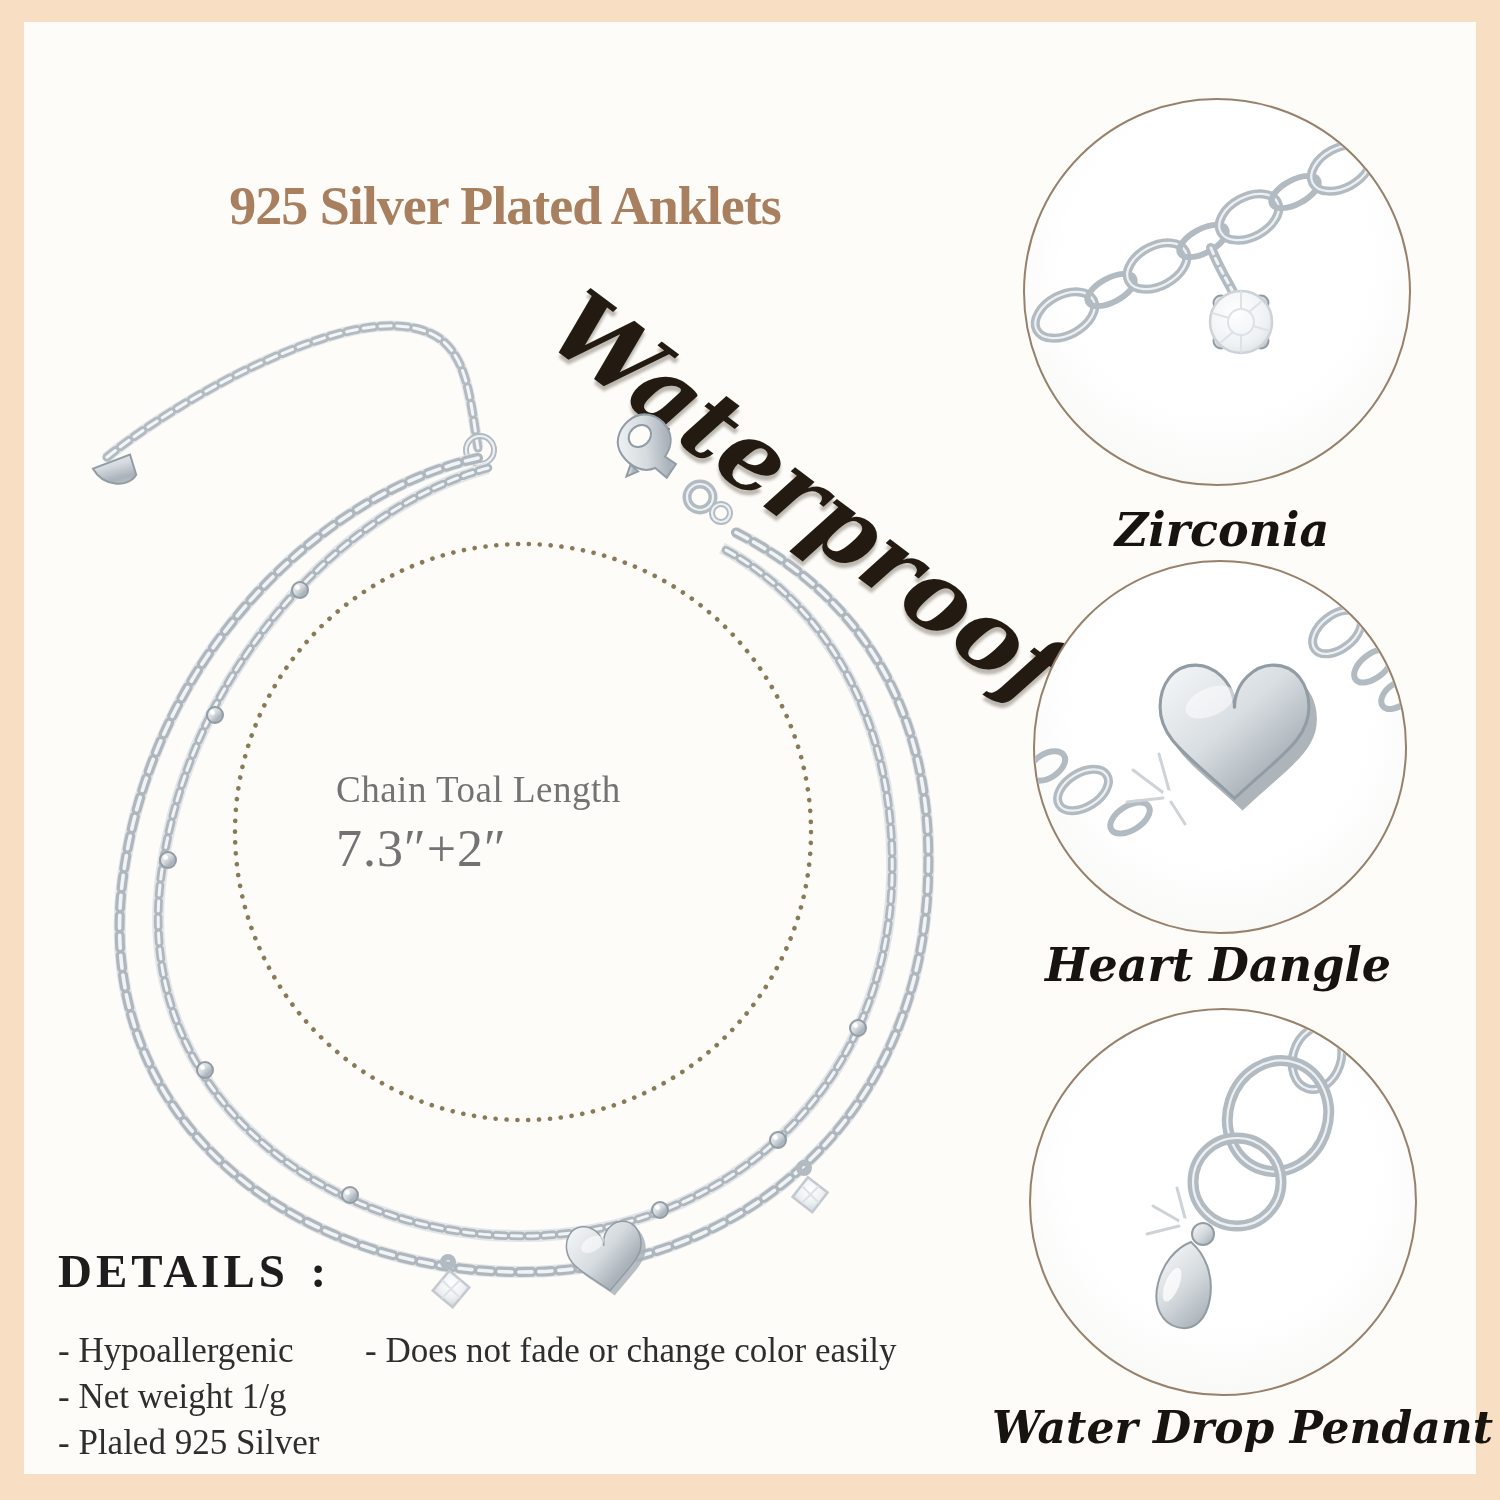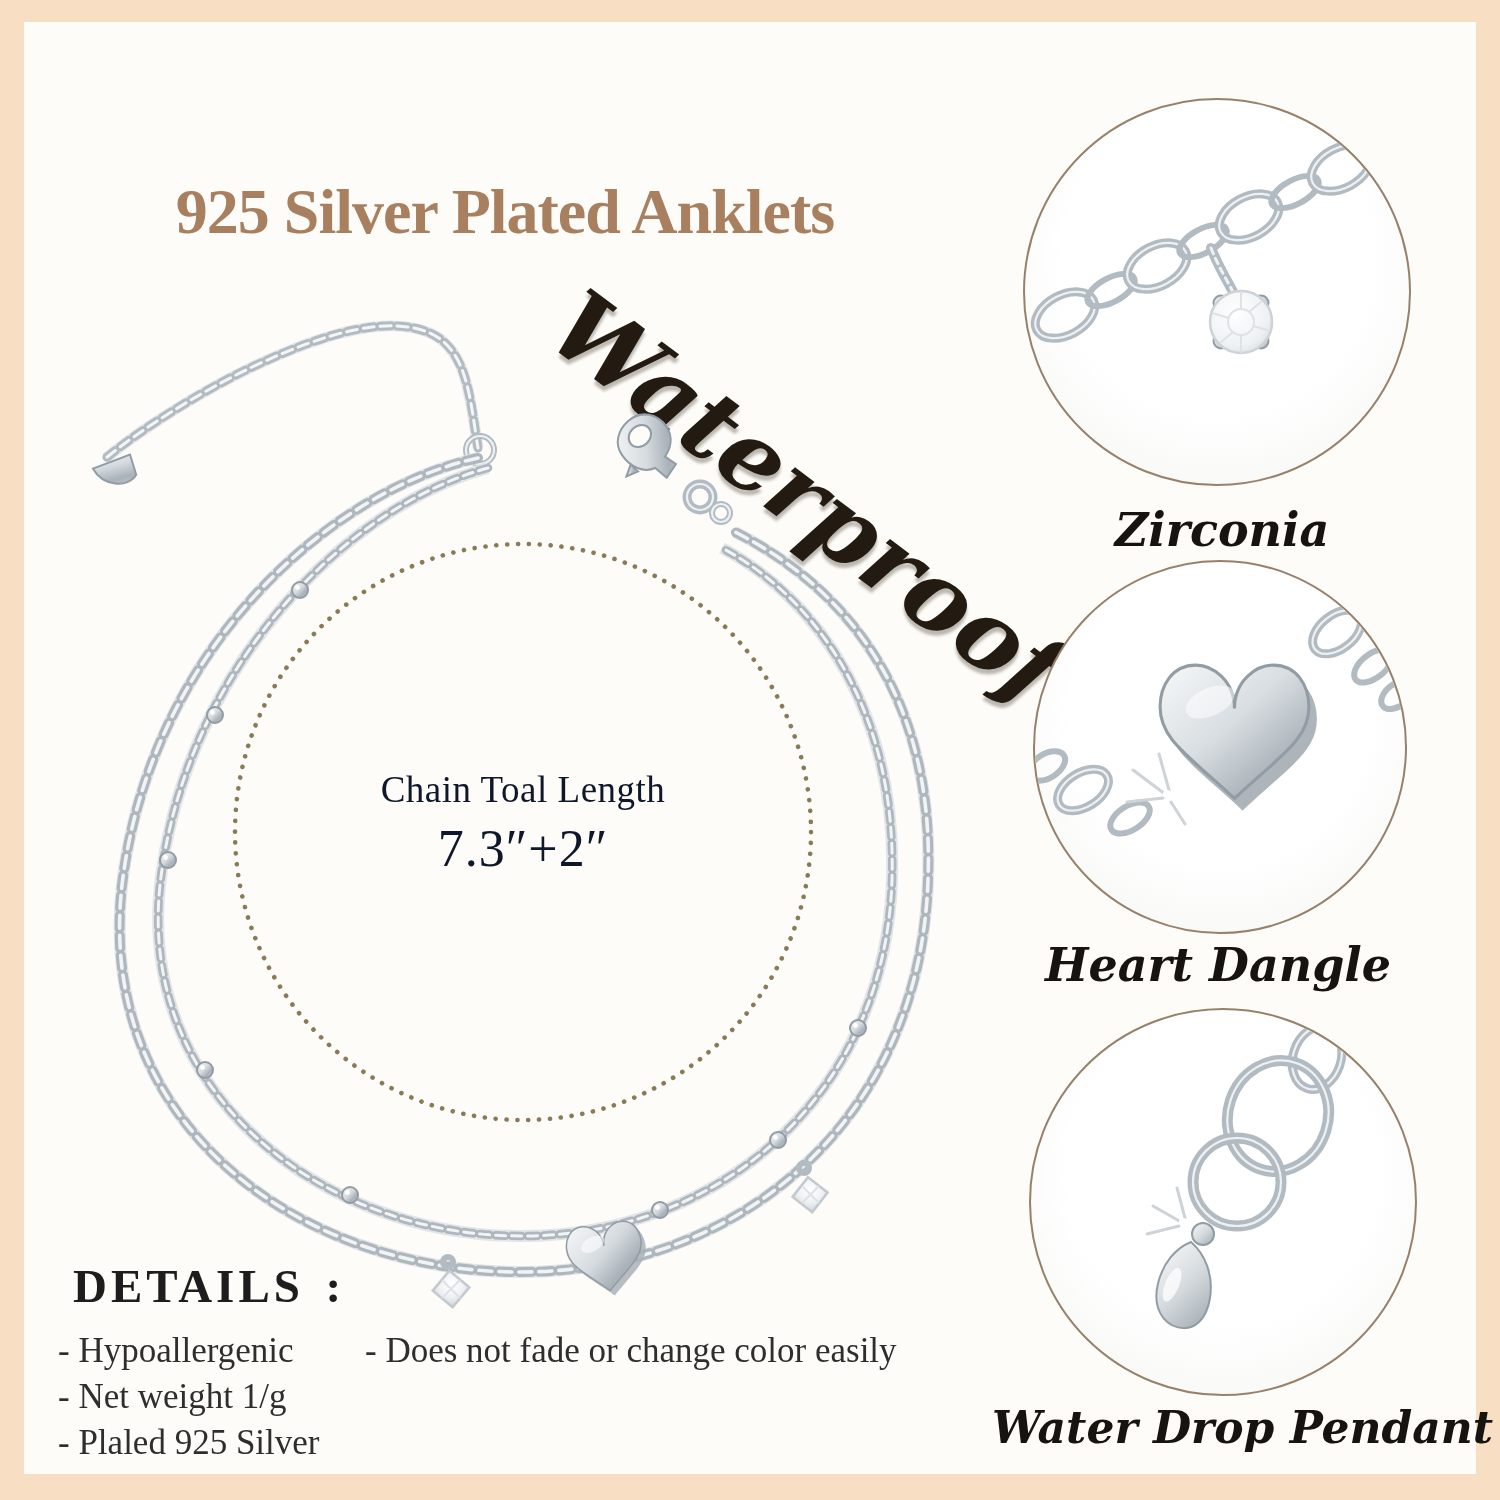--- a/index.html
+++ b/index.html
@@ -18,32 +18,32 @@
     font-family:"Liberation Serif","DejaVu Serif",serif;
   }
   .content-panel{
     position:absolute;left:24px;top:22px;right:24px;bottom:26px;
     background:var(--c-background,#fdfcf8);
   }
   .abs{position:absolute;}
   
   .title{
     left:20px;top:178px;width:970px;margin:0;
-    text-align:center;font-size:64px;font-weight:bold;letter-spacing:-1px;
+    text-align:center;font-size:54px;font-weight:bold;letter-spacing:-1px;
     color:var(--c-title-brown,#a8805f);line-height:1.05;
   }
   .waterproof{
     left:598px;top:268px;font-size:97px;font-weight:bold;font-style:italic;
     font-family:"DejaVu Serif","Liberation Serif",serif;
     color:var(--c-script-ink,#231a12);
     transform:rotate(37deg);transform-origin:0 0;white-space:nowrap;
     text-shadow:3px 4px 3px rgba(40,25,10,.30);
   }
   
-  .chain-label{left:323px;top:768px;width:400px;text-align:center;color:#0f172a;}
+  .chain-label{left:336px;top:768px;width:400px;color:#737373;}
   .chain-label .cl1{font-size:37px;letter-spacing:.5px;}
   .chain-label .cl2{font-size:52px;margin-top:8px;letter-spacing:1px;}
   
   svg{display:block;}
   .dotring{fill:none;stroke:var(--c-dotted-circle,#8a7a57);stroke-width:4.6;
     stroke-dasharray:.1 10.8;stroke-linecap:round;}
   .ch-under{fill:none;stroke:#dfe3e6;stroke-width:12;opacity:.9;}
   .ch-base{fill:none;stroke:#aeb7be;stroke-width:10;stroke-dasharray:13 7;stroke-linecap:round;}
   .ch-hi{fill:none;stroke:#f1f3f5;stroke-width:3.6;stroke-dasharray:13 7;stroke-linecap:round;}
   .ext-under{fill:none;stroke:#e2e5e8;stroke-width:11;opacity:.9;}
@@ -63,21 +63,21 @@
     overflow:hidden;
   }
   .feature-label{
     position:absolute;text-align:center;
     font-family:"DejaVu Serif","Liberation Serif",serif;
     font-style:italic;font-weight:bold;font-size:46px;color:#17130f;
     white-space:nowrap;
   }
   
   .details-heading{
-    left:58px;top:1244px;margin:15px;font-size:47px;font-weight:bold;
+    left:58px;top:1244px;margin:0;font-size:47px;font-weight:bold;
     letter-spacing:4px;color:#1d1d1d;word-spacing:6px;
   }
   .details-col{
     top:1328px;margin:0;padding:0;list-style:none;
     font-size:35px;color:#2e2e2e;line-height:46px;
   }
   .details-col.c1{left:58px;}
   .details-col.c2{left:365px;}
 </style>
 </head>

